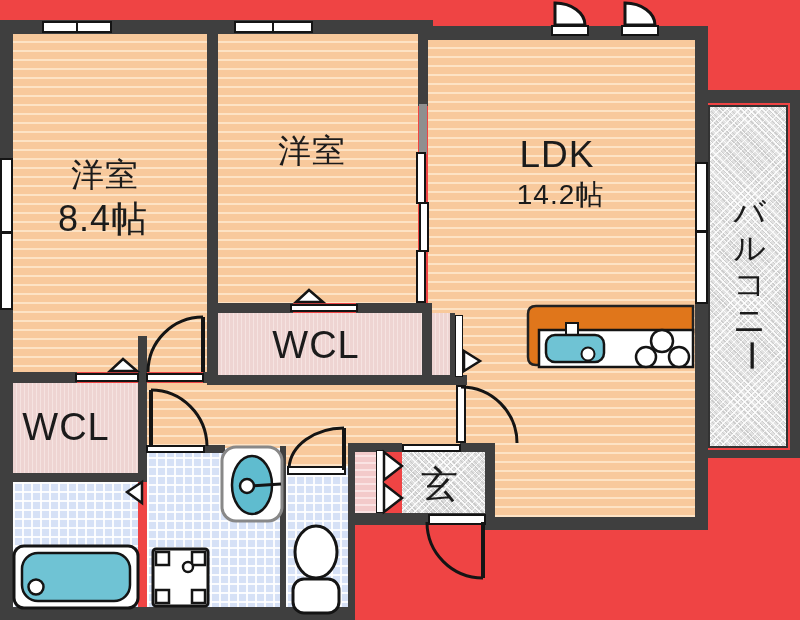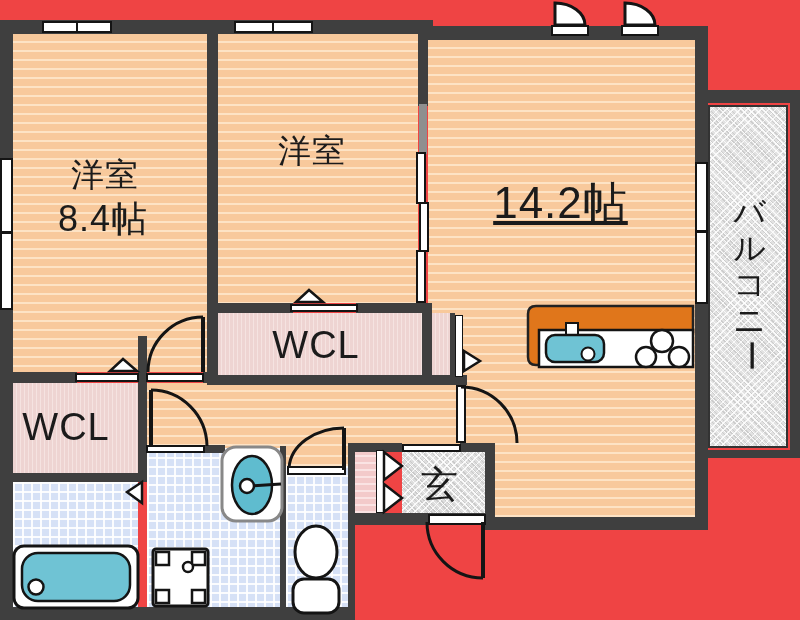--- a/index.html
+++ b/index.html
@@ -181,21 +181,22 @@
         <circle cx="662" cy="341" r="11" fill="#fff" stroke="#141414" stroke-width="2.5"></circle>
         <circle cx="646" cy="357" r="10" fill="#fff" stroke="#141414" stroke-width="2.5"></circle>
         <circle cx="679" cy="357" r="10" fill="#fff" stroke="#141414" stroke-width="2.5"></circle>
       </g>
     </g>
   </svg>
 
   <div class="lbl" style="left:45px;top:158px;width:120px;font-size:33px;">洋室</div>
   <div class="lbl" style="left:33px;top:200px;width:140px;font-size:36px;">8.4帖</div>
   <div class="lbl" style="left:252px;top:134px;width:120px;font-size:33px;">洋室</div>
-  <div class="lbl" style="left:478px;top:180px;width:165px;font-size:44px;text-decoration:underline;">14.2帖</div>
+  <div class="lbl" style="left:487px;top:136px;width:140px;font-size:37px;">LDK</div>
+  <div class="lbl" style="left:478px;top:180px;width:165px;font-size:28px;">14.2帖</div>
   <div class="lbl" style="left:256px;top:326px;width:120px;font-size:38px;font-weight:400;">WCL</div>
   <div class="lbl" style="left:6px;top:408px;width:120px;font-size:38px;font-weight:400;">WCL</div>
   <div class="lbl" style="left:410px;top:466px;width:60px;font-size:37px;">玄</div>
   <div class="lbl balcony-col" style="left:728px;top:194px;width:44px;font-size:32px;line-height:36px;">
     <span>バ</span>
     <span>ル</span>
     <span>コ</span>
     <span>ニ</span>
     <span class="rot">ー</span>
   </div>

